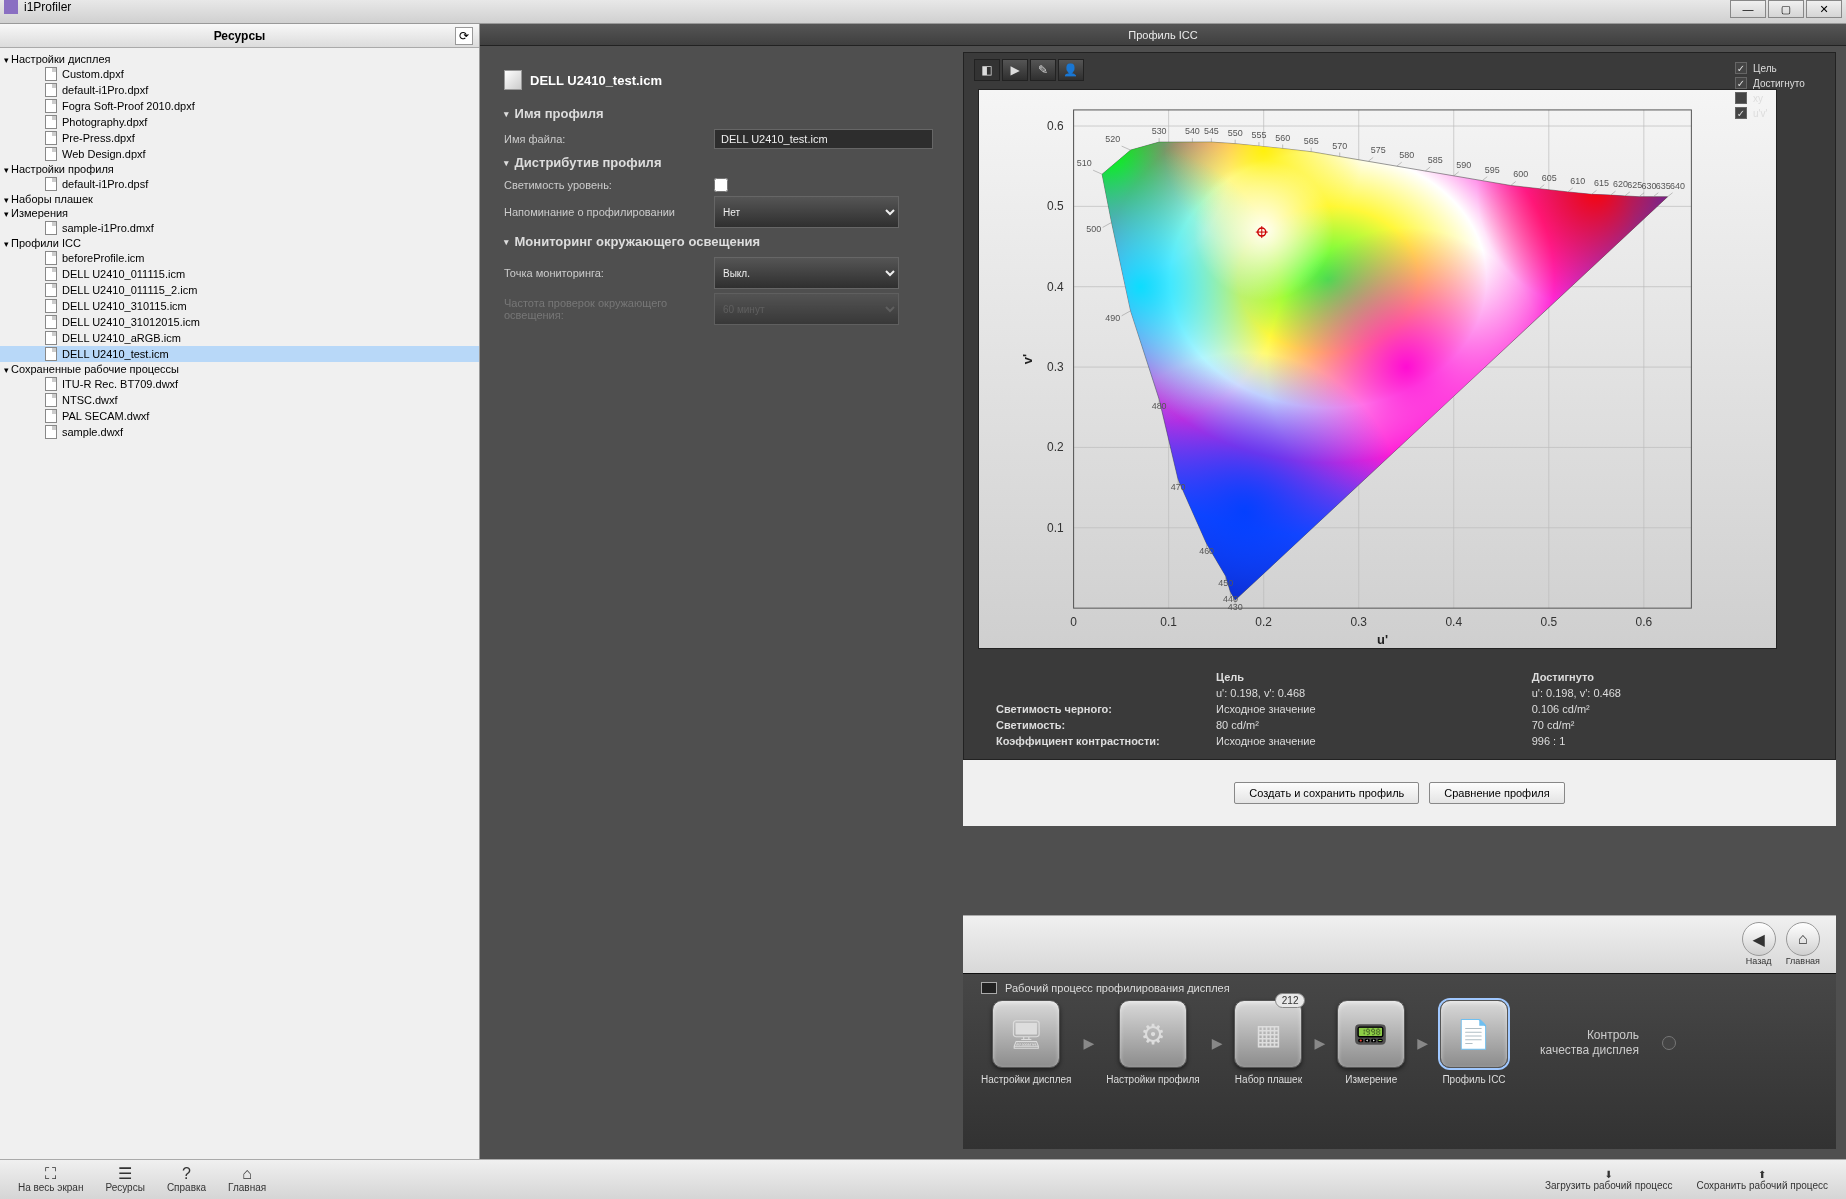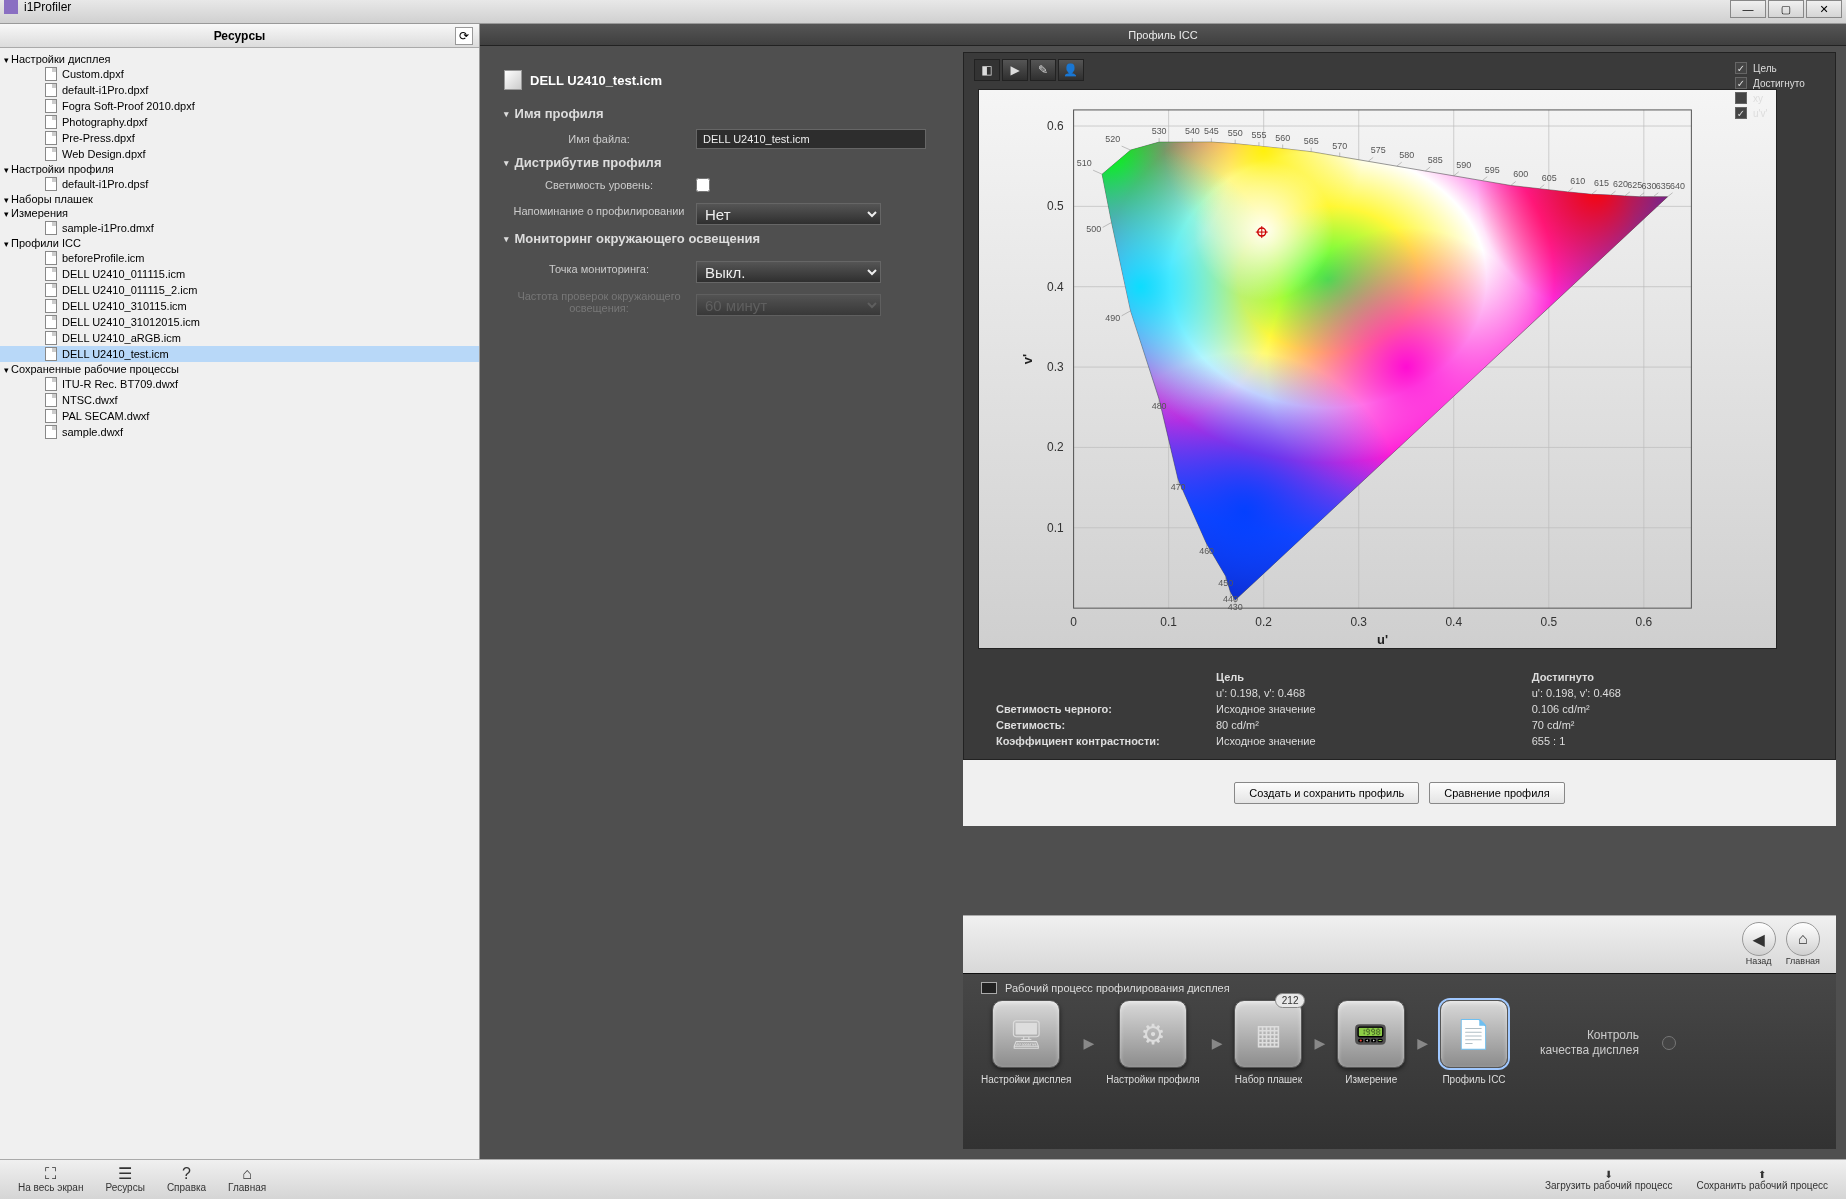--- a/index.html
+++ b/index.html
@@ -26,24 +26,24 @@
 .content { flex:1; background:#4f4f4f; display:flex; flex-direction:column; }
 .content-header { height:22px; background:linear-gradient(to bottom,#555,#3f3f3f); border-bottom:1px solid #222; display:flex; align-items:center; justify-content:center; color:#ececec; font-size:11px; }
 .content-body { flex:1; display:flex; padding:0; }
 .form-col { width:477px; padding:24px 24px 0 24px; color:#ddd; font-size:11px; }
 .profile-title-row { display:flex; align-items:center; gap:8px; margin-bottom:16px; color:#fff; }
 .profile-title-row .profile-icon { width:18px; height:20px; border:1px solid #999; background:linear-gradient(135deg,#fff,#ccc); }
 .profile-title-row .profile-title { font-size:13px; font-weight:bold; }
 .section-h { display:flex; align-items:center; gap:6px; margin:6px 0 8px 0; font-weight:bold; color:#ddd; font-size:13px; }
 .section-h::before { content:"▾"; font-size:9px; }
 .form-row { display:flex; align-items:center; margin:4px 0; }
-.form-row label { width:190px; text-align:center; margin-right:2px; color:#ccc; }
+.form-row label { width:190px; text-align:left; margin-right:20px; color:#ccc; }
 .form-row label.dim { color:#777; }
 .form-row input[type=text] { flex:1; max-width:230px; background:#2d2d2d; border:1px solid #666; color:#eee; padding:2px 6px; font-size:11px; height:20px; }
-.form-row select { flex:1; max-width:185px; background:linear-gradient(to bottom,#555,#2f2f2f); border:1px solid #666; color:#eee; padding:1px 4px; font-size:15px; height:22px;margin-top:7px; }
+.form-row select { flex:1; max-width:185px; background:linear-gradient(to bottom,#555,#2f2f2f); border:1px solid #666; color:#eee; padding:1px 4px; font-size:10px; height:32px; }
 .form-row select:disabled { color:#666; }
 .form-row input[type=checkbox] { width:14px; height:14px; }
 .viz-col { flex:1; padding:6px 10px 10px 6px; display:flex; flex-direction:column; }
 .viz-box { background:#3a3a3a; border:1px solid #222; position:relative; }
 .viz-tools { position:absolute; top:6px; left:10px; display:flex; gap:2px; z-index:5; }
 .viz-tool { width:26px; height:22px; background:linear-gradient(to bottom,#555,#2f2f2f); border:1px solid #222; display:flex; align-items:center; justify-content:center; color:#ddd; font-size:12px; cursor:pointer; }
 .viz-tool.active { background:#333; }
 .viz-options { position:absolute; top:6px; right:10px; width:90px; color:#ddd; font-size:10px; z-index:5; }
 .viz-opt { display:flex; align-items:center; gap:6px; margin:3px 0; }
 .viz-opt .sw { width:12px; height:12px; border:1px solid #666; background:#444; display:flex; align-items:center; justify-content:center; }
@@ -460,21 +460,21 @@
                     <td>0.106 cd/m²</td>
                   </tr>
                   <tr>
                     <td class="lbl">Светимость:</td>
                     <td>80 cd/m²</td>
                     <td>70 cd/m²</td>
                   </tr>
                   <tr>
                     <td class="lbl">Коэффициент контрастности:</td>
                     <td>Исходное значение</td>
-                    <td>655 : 1</td>
+                    <td>996 : 1</td>
                   </tr>
                 </tbody>
               </table>
           </div>
         </div>
         <div class="btn-row">
           <button class="btn">Создать и сохранить профиль</button>
           <button class="btn">Сравнение профиля</button>
         </div>
         <div style="flex:1;"></div>

